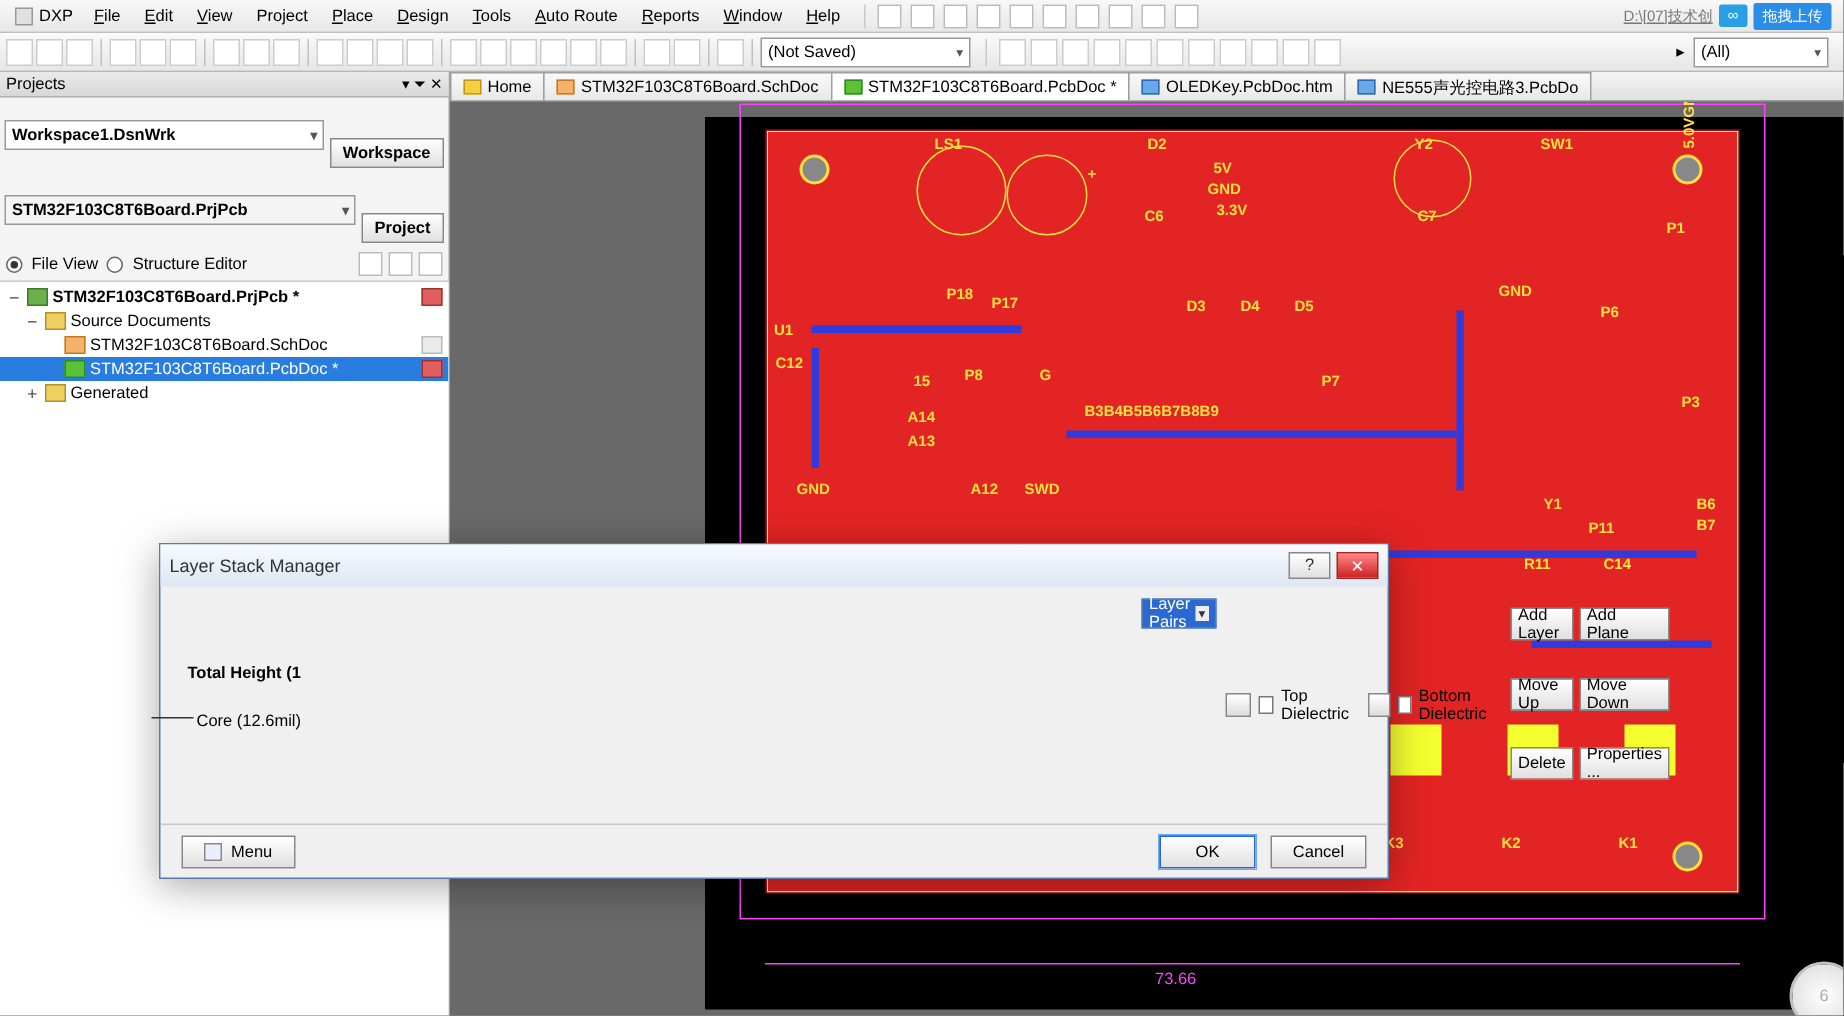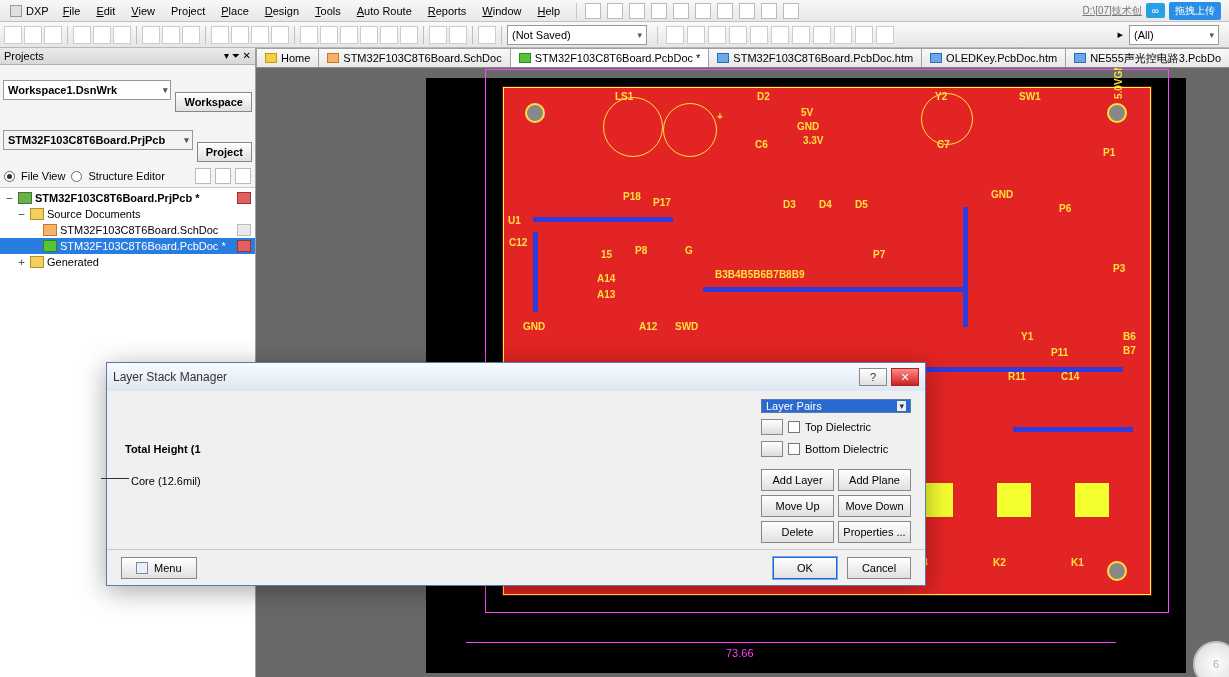--- a/index.html
+++ b/index.html
@@ -64,21 +64,21 @@
 .doc-tab { height:19px; padding:2px 8px; background:linear-gradient(#f9f9f9,#e8e8e8); border:1px solid #a0a0a0; border-bottom:none; display:flex; align-items:center; gap:4px; font-size:10px; margin-right:-1px; white-space:nowrap;}
 .doc-tab.active { background:#fff; font-weight:normal;}
 .doc-tab .dic { width:12px; height:10px;}
 .dic-home{background:#f4d03f;border:1px solid #c09820;}
 .dic-sch{background:#f6b26b;border:1px solid #c27c1f;}
 .dic-pcb{background:#5bc236;border:1px solid #2a8a2a;}
 .dic-htm{background:#6aa8e8;border:1px solid #2a6ab8;}
 
 .canvas { flex:1; position:relative; background:#696969; overflow:hidden;}
 .pcb-area { position:absolute; left:170px; top:10px; width:760px; height:595px; background:#000;}
-.pcb-board { position:absolute; left:40px; top:8px; width:650px; height:510px; background:#e32424; border:1px solid #7a0000; box-shadow:0 0 0 1px #f4ff46 inset, 0 0 0 2px #e32424 inset;margin-left:36px;}
+.pcb-board { position:absolute; left:40px; top:8px; width:650px; height:510px; background:#e32424; border:1px solid #7a0000; box-shadow:0 0 0 1px #f4ff46 inset, 0 0 0 2px #e32424 inset;}
 .pcb-board::before { content:""; position:absolute; inset:-18px; border:1px solid #ff40ff;}
 .trace{position:absolute;background:#1040ff;opacity:.85;}
 .pad{position:absolute;background:#888;border:2px solid #ffe040;border-radius:50%;}
 .silk{position:absolute;color:#ffe040;font-size:10px;font-weight:bold;white-space:nowrap;}
 .gold{position:absolute;background:#f4ff30;}
 .circuit{position:absolute;border:1px solid #ffe040;border-radius:50%;}
 .dim-text{position:absolute;color:#ff40ff;font-size:11px;}
 .circle-zoom { position:absolute; right:-10px; bottom:-10px; width:46px; height:46px; border-radius:50%; background:radial-gradient(#fff,#d8d8d8); border:2px solid #c0c0c0; display:flex; align-items:center; justify-content:center; font-size:18px; color:#aaa;}
 
 
@@ -86,21 +86,21 @@
 .dlg-title { height:28px; background:linear-gradient(#f8fbff,#dde6f2); display:flex; align-items:center; padding:0 6px; color:#333;}
 .dlg-title .ttxt { font-size:12px;}
 .dlg-title .wbtns { margin-left:auto; display:flex; gap:4px;}
 .dlg-title .wb { width:28px; height:18px; border:1px solid #888; background:linear-gradient(#fff,#e0e0e0); display:flex; align-items:center; justify-content:center; font-size:11px;}
 .dlg-title .wb.close { background:linear-gradient(#f88,#c22); color:#fff; border-color:#a22;}
 .dlg-body { height:calc(100% - 28px - 36px); padding:8px 14px; display:flex;}
 .dlg-diagram { width:500px; position:relative;}
 .dlg-labels { position:relative;}
 .dlg-labels .lbl{position:absolute; font-size:11px; color:#333; white-space:nowrap;}
 .dlg-labels .arrow::after{content:""; position:absolute; left:100%; top:50%; width:14px; height:1px; background:#333;}
-.dlg-right { width:150px; padding-left:0; display:flex; flex-direction:column; gap:6px;}
+.dlg-right { width:150px; padding-left:0; display:flex; flex-direction:row; gap:6px;}
 .dlg-right .sel { border:1px solid #5a7aa8; background:#2a6ad0; color:#fff; height:20px; display:flex; align-items:center; padding:0 16px 0 4px; position:relative;}
 .dlg-right .sel::after{content:"▾"; position:absolute; right:4px; font-size:9px; background:#eee; color:#333; padding:0 2px;}
 .dlg-right .chk-row{display:flex; align-items:center; gap:5px;}
 .dlg-right .swatch{width:22px;height:16px;border:1px solid #888;background:linear-gradient(#fff,#ddd);}
 .dlg-right .cb{width:12px;height:12px;border:1px solid #777;background:#fff;}
 .dlg-right .btn-grid{display:grid;grid-template-columns:1fr 1fr;gap:4px;margin-top:6px;}
 .dlg-right .dbtn{height:22px;border:1px solid #888;background:linear-gradient(#fff,#e0e0e0);display:flex;align-items:center;justify-content:center;font-size:11px;padding:0 4px;}
 .dlg-footer { height:36px; border-top:1px solid #c8c8c8; display:flex; align-items:center; padding:0 14px; gap:10px;}
 .dlg-footer .menu-btn { border:1px solid #888; background:linear-gradient(#fff,#e0e0e0); height:22px; padding:0 14px; display:flex; align-items:center; gap:6px;}
 .dlg-footer .menu-btn .mic{width:12px;height:12px;border:1px solid #888;background:#e8f0ff;}
@@ -290,24 +290,20 @@
           <span class="dic dic-home"></span>
           <span>Home</span>
         </div>
       <div class="doc-tab">
           <span class="dic dic-sch"></span>
           <span>STM32F103C8T6Board.SchDoc</span>
         </div>
       <div class="doc-tab active">
           <span class="dic dic-pcb"></span>
           <span>STM32F103C8T6Board.PcbDoc *</span>
-        </div>
-      <div class="doc-tab">
-          <span class="dic dic-htm"></span>
-          <span>STM32F103C8T6Board.PcbDoc.htm</span>
         </div>
       <div class="doc-tab">
           <span class="dic dic-htm"></span>
           <span>OLEDKey.PcbDoc.htm</span>
         </div>
       <div class="doc-tab">
           <span class="dic dic-htm"></span>
           <span>NE555声光控电路3.PcbDo</span>
         </div>
     </div>

